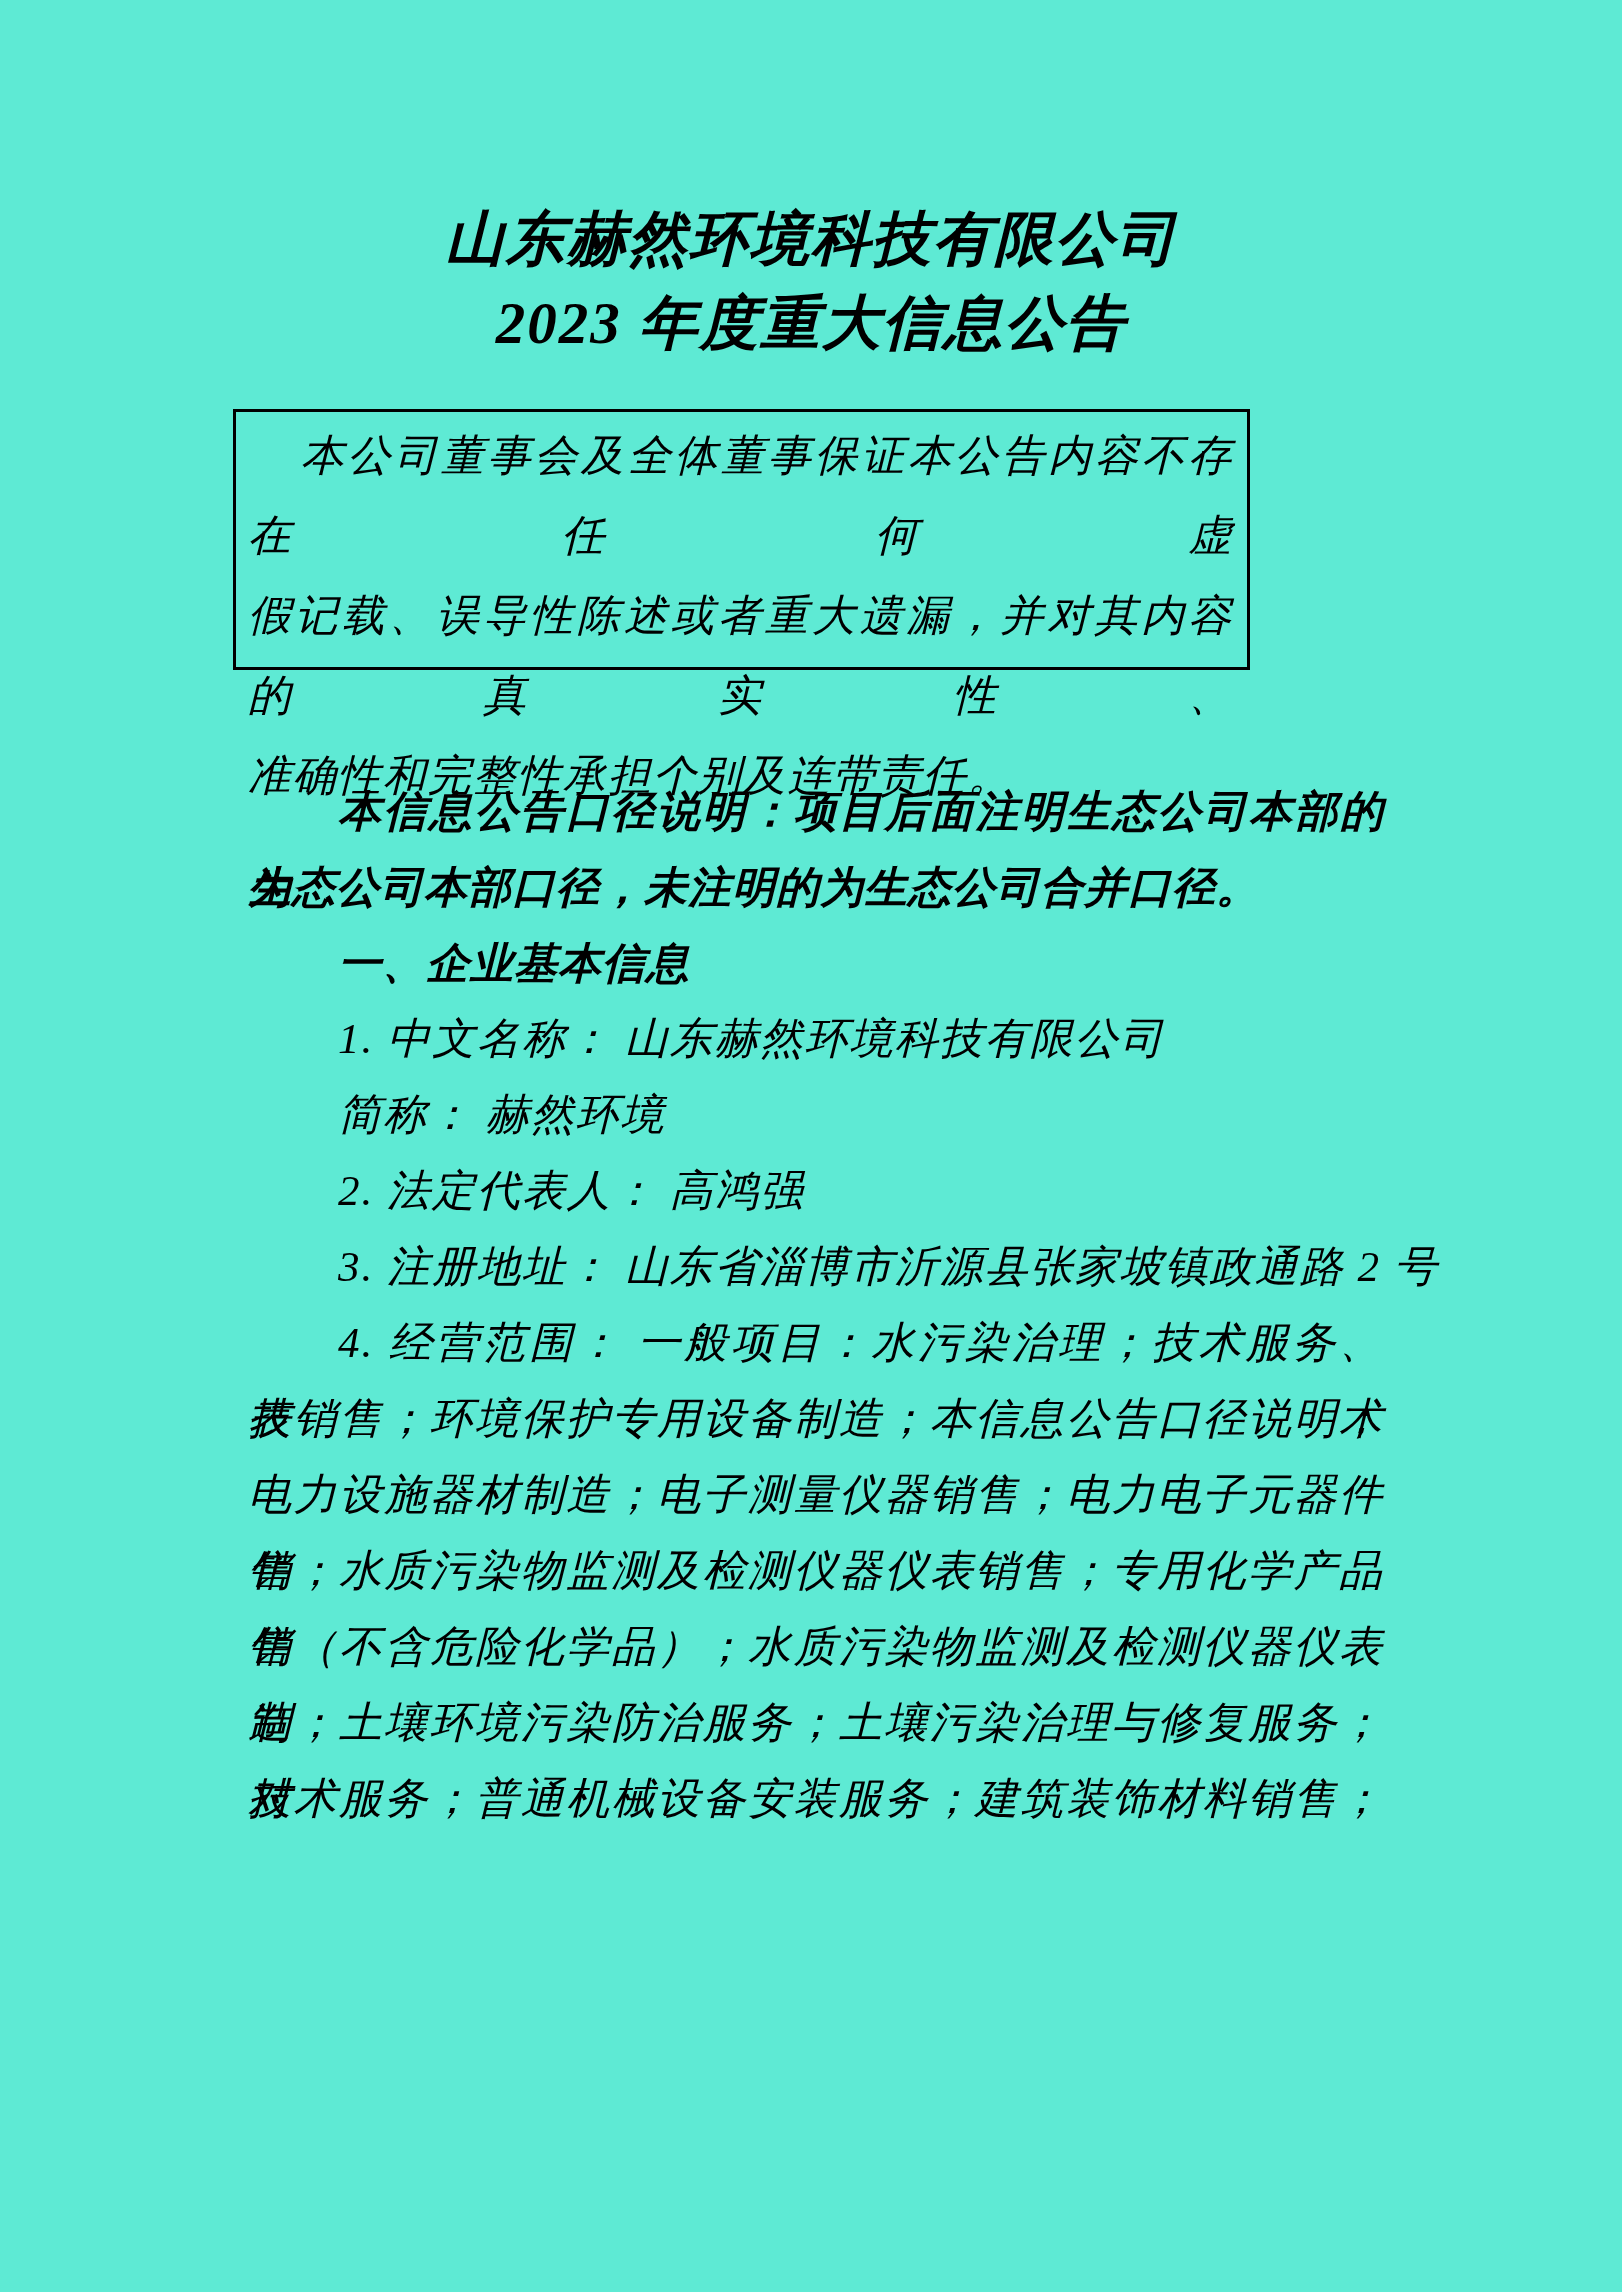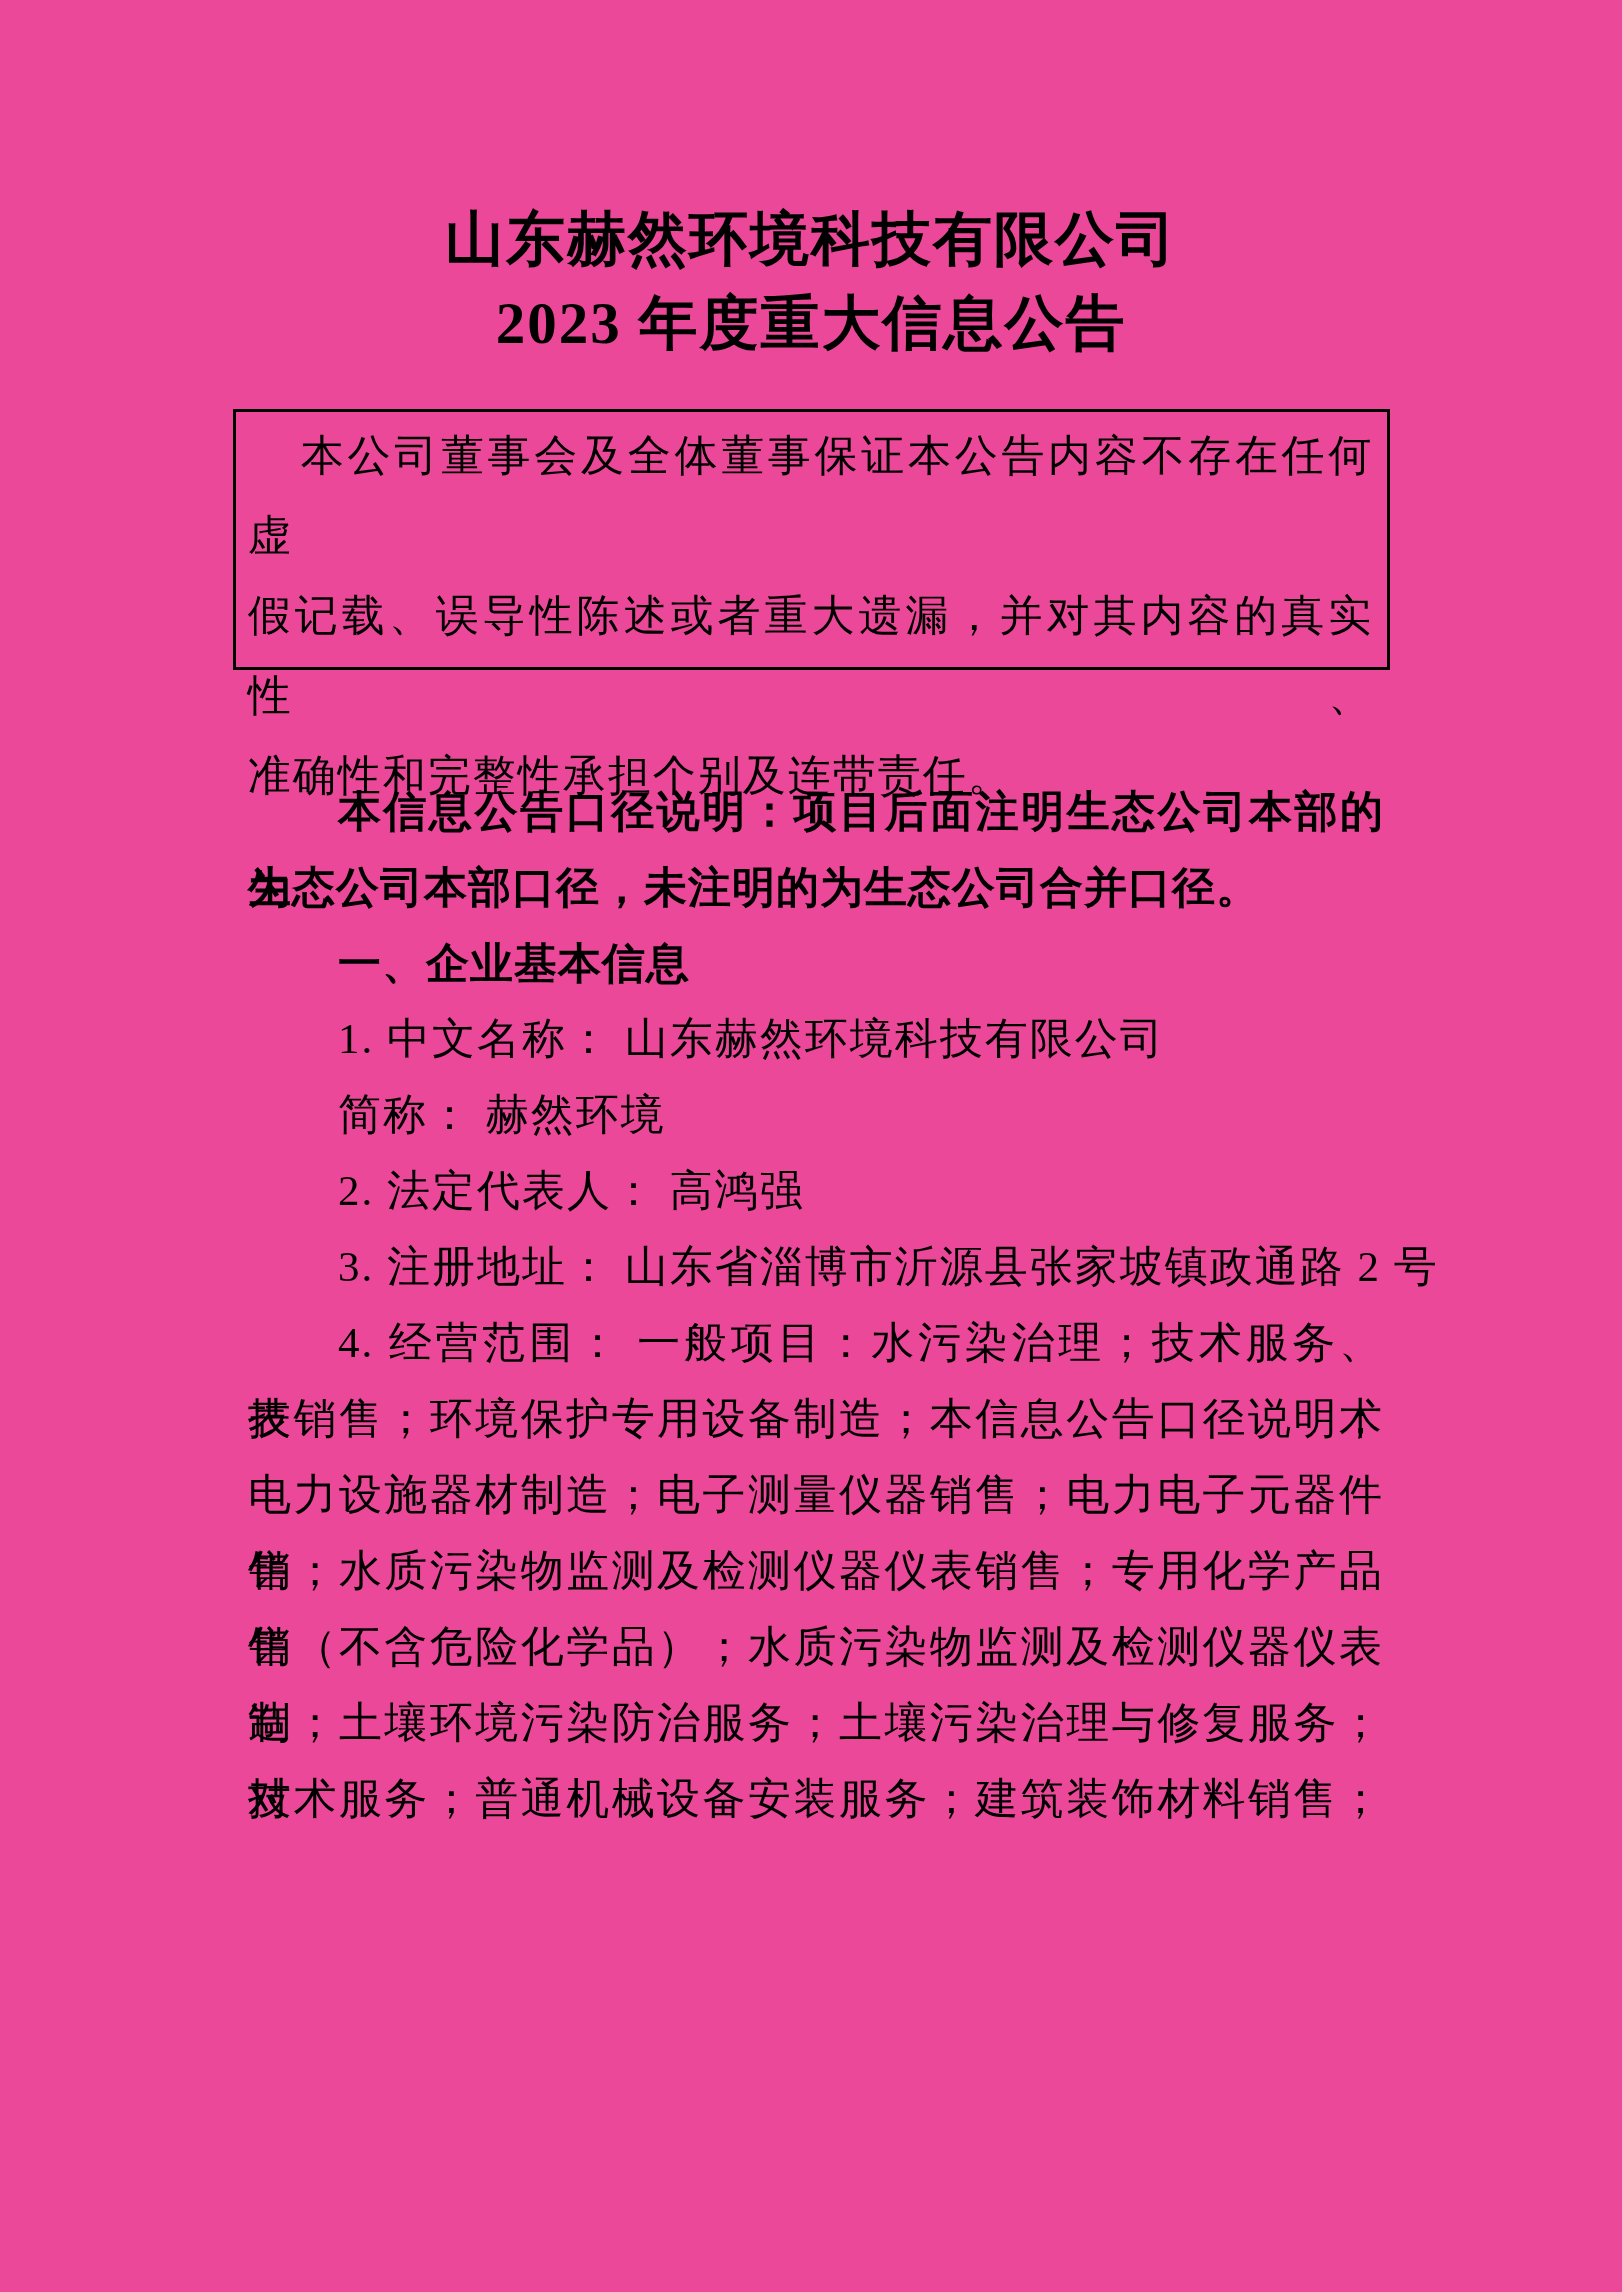--- a/index.html
+++ b/index.html
@@ -4,24 +4,25 @@
 <style>
   html, body {
     margin: 0;
     padding: 0;
     background: #ffffff;
   }
   .page {
     position: relative;
     width: 1622px;
     height: 2293px;
-    background: #ec4899;
+    background: #5eead4;
     color: #000000;
     overflow: hidden;
     font-family: "Liberation Serif", "DejaVu Serif", serif;
+    font-style: italic;
   }
   
   .title-block {
     position: absolute;
     left: 0;
     top: 197px;
     width: 1622px;
     text-align: center;
   }
   .title-line {
@@ -30,21 +31,21 @@
     font-size: 59px;
     line-height: 84px;
     letter-spacing: 2px;
     white-space: nowrap;
   }
   
   .disclaimer-box {
     position: absolute;
     left: 233px;
     top: 409px;
-    width: 1157px;
+    width: 1017px;
     height: 261px;
     box-sizing: border-box;
     border: 3.9px solid #000000;
     padding: 3.9px 13.7px 0 11.8px;
   }
   .disclaimer-line {
     font-size: 43px;
     line-height: 80px;
     letter-spacing: 2px;
     white-space: nowrap;

